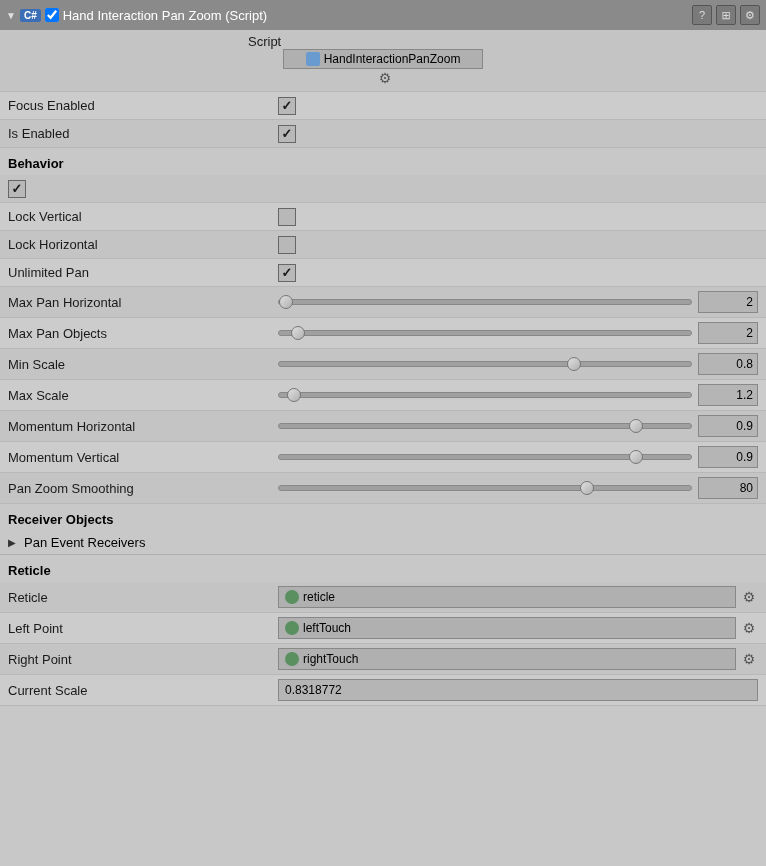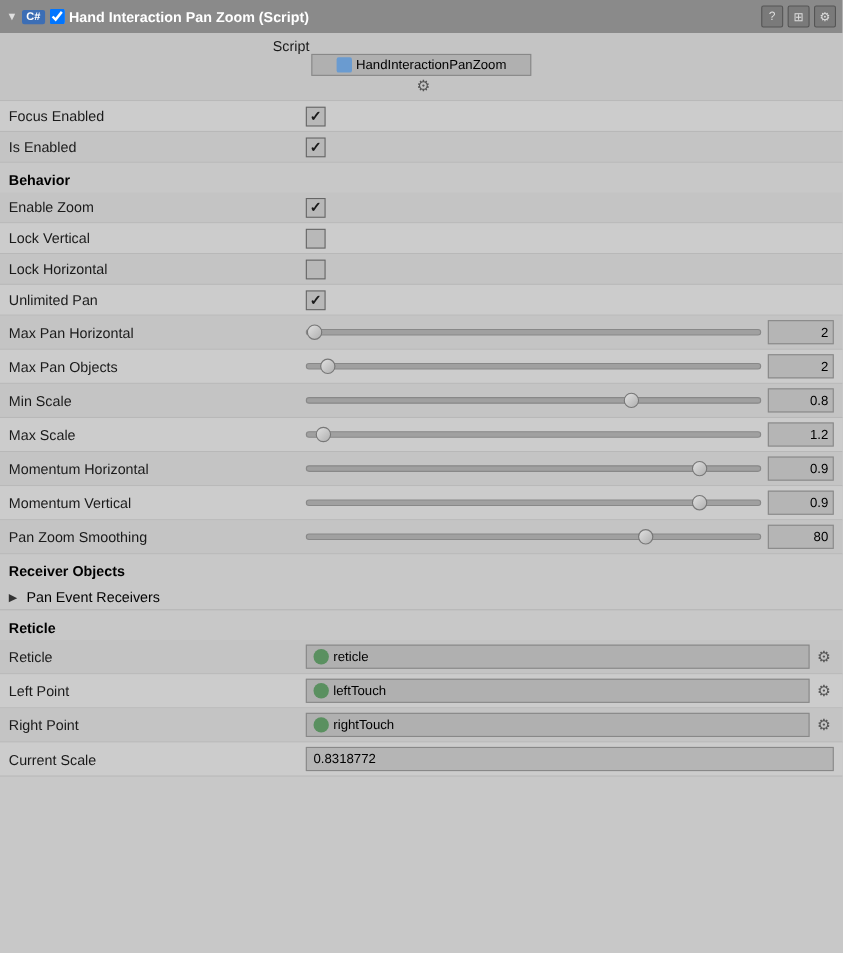--- a/index.html
+++ b/index.html
@@ -41,21 +41,21 @@
       padding: 1px 4px;
       border-radius: 2px;
     }
 
     .header-checkbox {
       width: 14px;
       height: 14px;
     }
 
     .header-title {
-      font-weight: bold;
+      font-weight: normal;
       font-size: 13px;
       color: #fff;
       flex: 1;
     }
 
     .header-icons {
       display: flex;
       gap: 4px;
       align-items: center;
     }
@@ -295,21 +295,20 @@
     <div class="checkbox-field checked">
       <span class="checkmark">✓</span>
     </div>
   </div>
 
   <div class="section-header">
     <span>Behavior</span>
   </div>
 
   <div class="field-row">
-    <span class="field-label">Enable Zoom</span>
     <div class="checkbox-field checked">
       <span class="checkmark">✓</span>
     </div>
   </div>
 
   <div class="field-row">
     <span class="field-label">Lock Vertical</span>
     <div class="checkbox-field"></div>
   </div>
 

